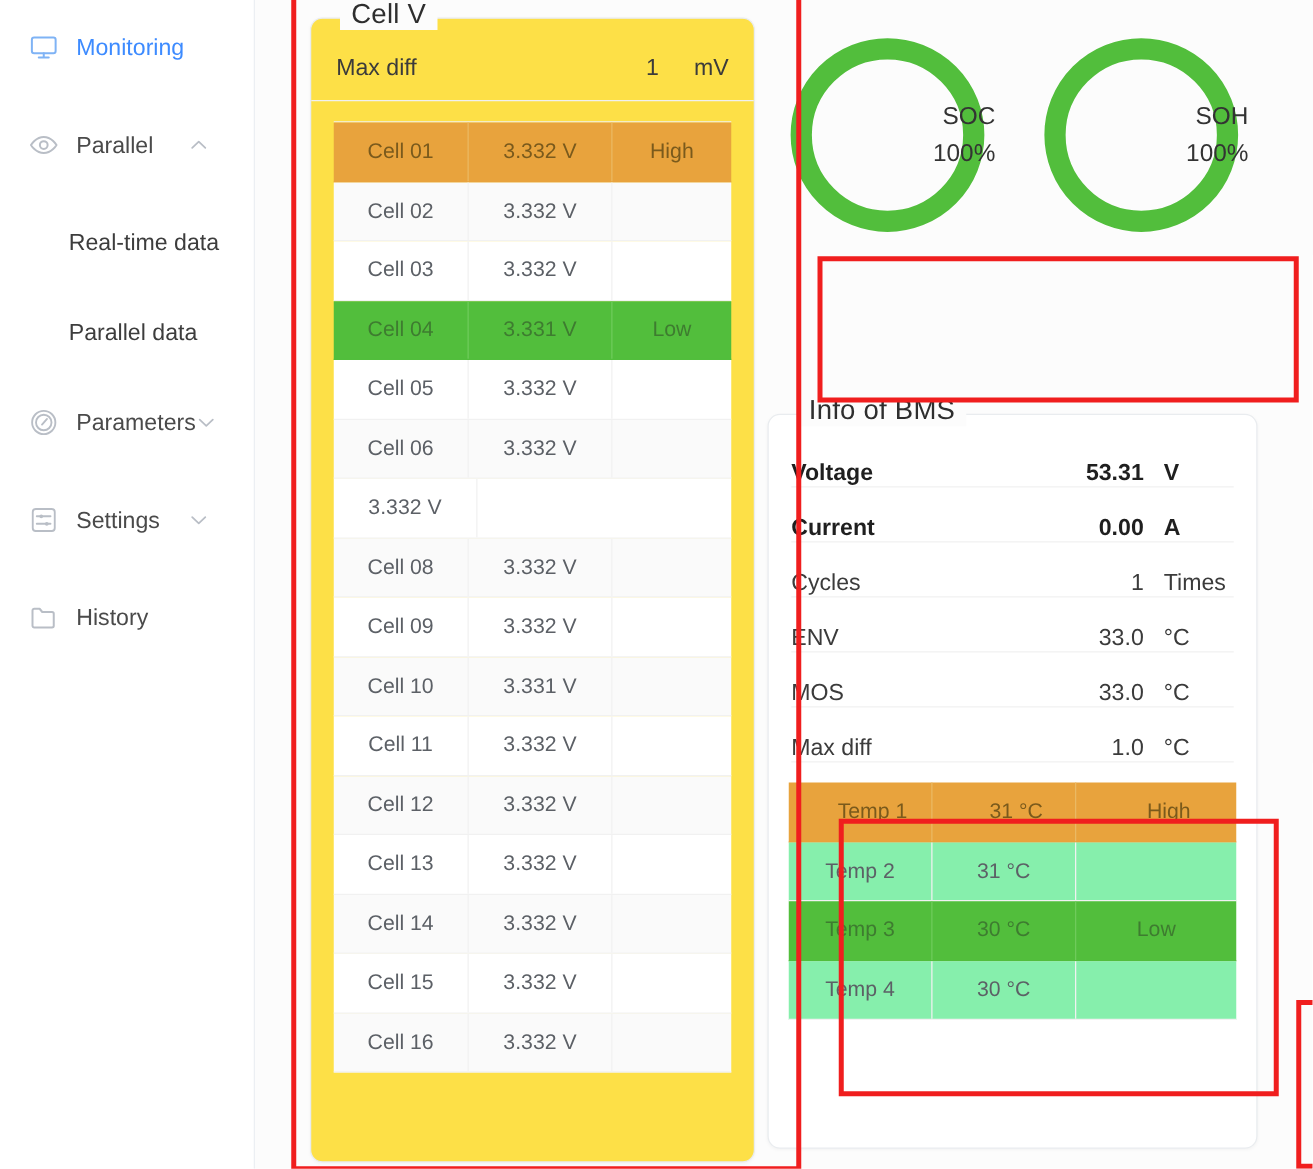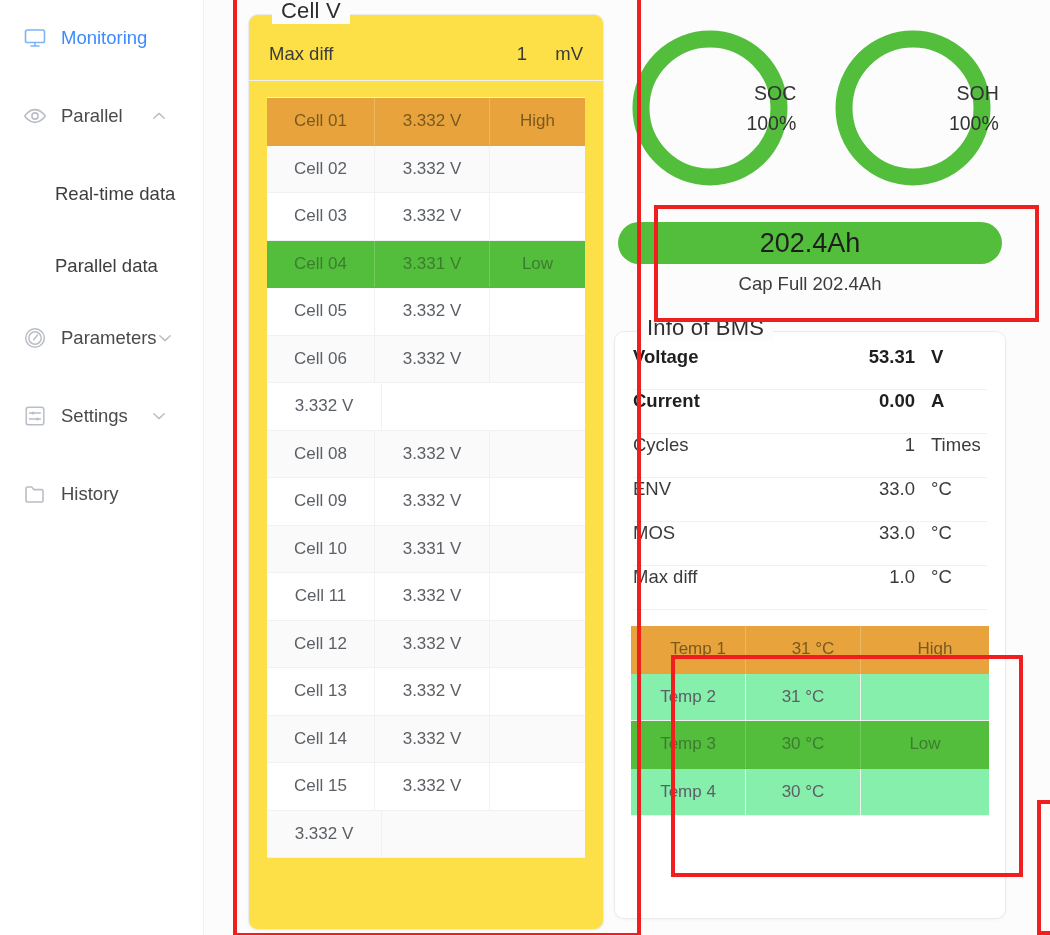--- a/index.html
+++ b/index.html
@@ -217,21 +217,21 @@
     width: 392px;
     height: 588px;
     background: #ffffff;
     border: 1px solid #e9ecef;
     border-radius: 10px;
     box-shadow: 0 1px 3px rgba(0,0,0,0.04);
   }
   .bms-rows { padding: 14px 18px 0 18px; }
   .bms-row {
     display: flex;
-    align-items: flex-start;
+    align-items: flex-end;
     height: 44px;
     border-bottom: 1px solid #f1f1f1;
     font-size: 18.5px;
     color: #3b3b3b;
   }
   .bms-row.strong { font-weight: bold; color: #1f1f1f; }
   .bms-k { flex: 1 1 auto; }
   .bms-v { width: 92px; text-align: right; padding-right: 16px; }
   .bms-u { width: 56px; text-align: left; }
 
@@ -430,20 +430,21 @@
             <div class="cell-c name">Cell 14</div>
             <div class="cell-c volt">3.332 V</div>
             <div class="cell-c flag"></div>
           </div>
           <div class="cell-row">
             <div class="cell-c name">Cell 15</div>
             <div class="cell-c volt">3.332 V</div>
             <div class="cell-c flag"></div>
           </div>
           <div class="cell-row alt">
+            <div class="cell-c name">Cell 16</div>
             <div class="cell-c volt">3.332 V</div>
             <div class="cell-c flag"></div>
           </div>
         </div>
     </div>
 
     <div id="gauges">
       <div class="gauge">
         <svg width="172" height="172" viewBox="0 0 172 172">
           <circle cx="86" cy="86" r="69" fill="none" stroke="#52be3c" stroke-width="17" stroke-dasharray="433.5 0" transform="rotate(-90 86 86)" stroke-linecap="round"></circle>
@@ -457,26 +458,20 @@
         <svg width="172" height="172" viewBox="0 0 172 172">
           <circle cx="86" cy="86" r="69" fill="none" stroke="#52be3c" stroke-width="17" stroke-dasharray="433.5 0" transform="rotate(-90 86 86)" stroke-linecap="round"></circle>
         </svg>
         <div class="gauge-text">
           <span class="gauge-name">SOH</span>
           <span class="gauge-val">100%</span>
         </div>
       </div>
     </div>
 
-    <div id="cap-block">
-      <div id="cap-bar">
-        <span>202.4Ah</span>
-      </div>
-      <div id="cap-sub">Cap Full 202.4Ah</div>
-    </div>
 
     <div id="bms-card">
       <div class="card-legend">Info of BMS</div>
       <div class="bms-rows" id="bms-rows">
           <div class="bms-row strong">
             <div class="bms-k">Voltage</div>
             <div class="bms-v">53.31</div>
             <div class="bms-u">V</div>
           </div>
           <div class="bms-row strong">

